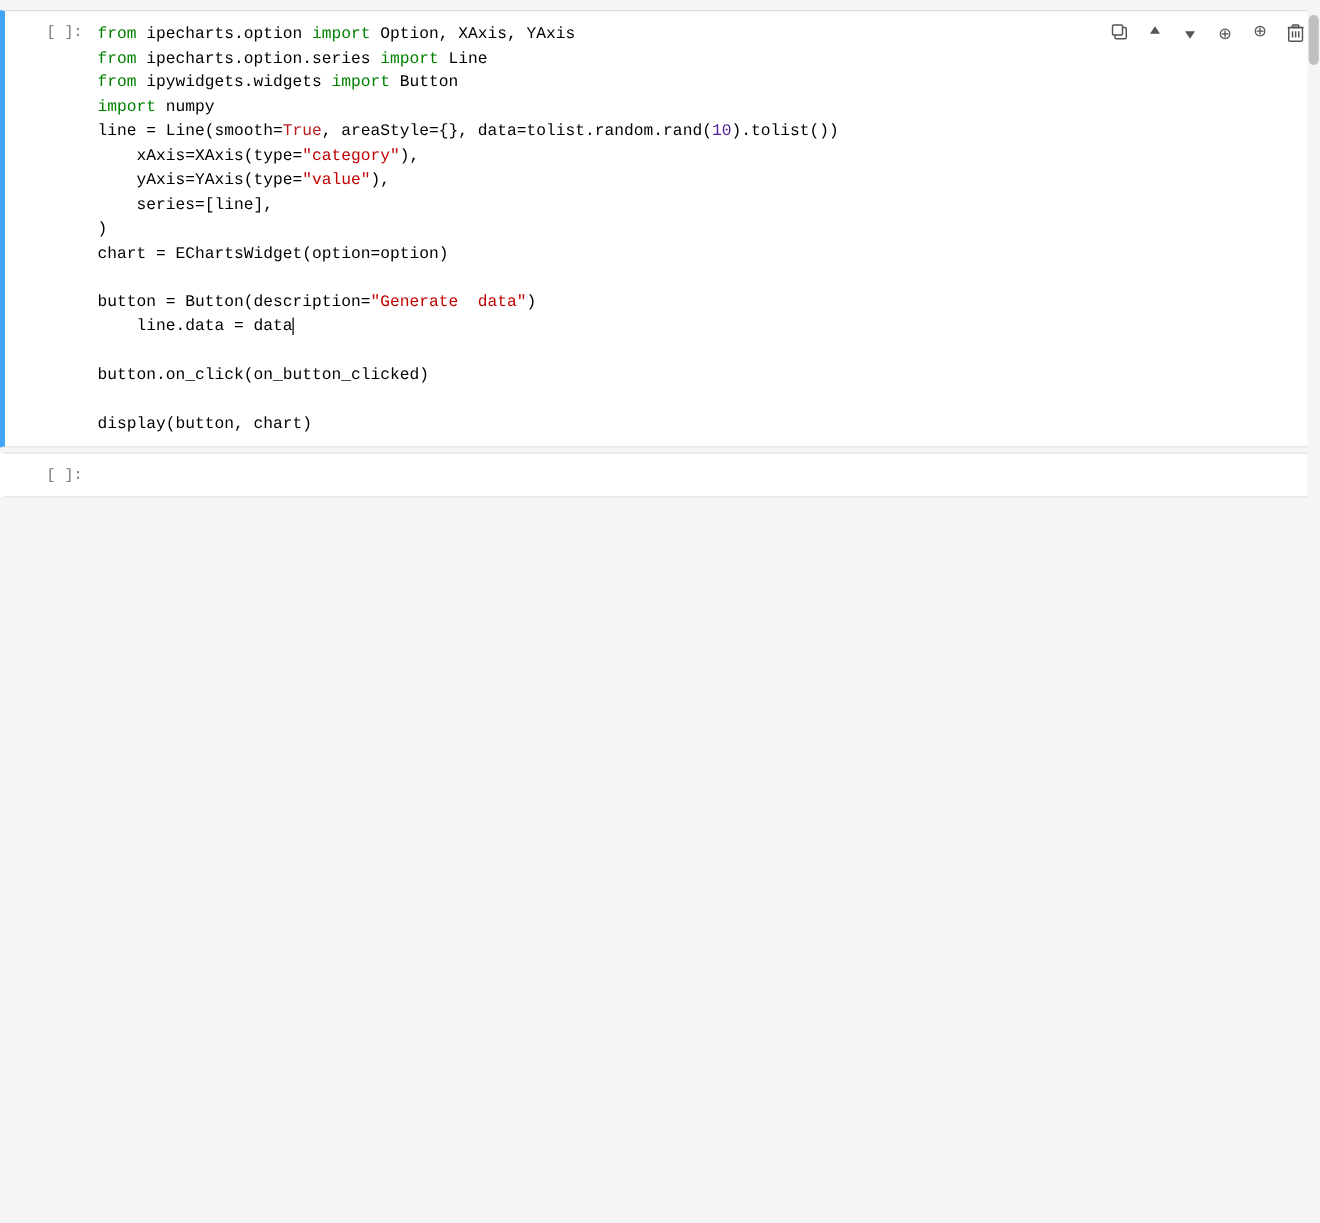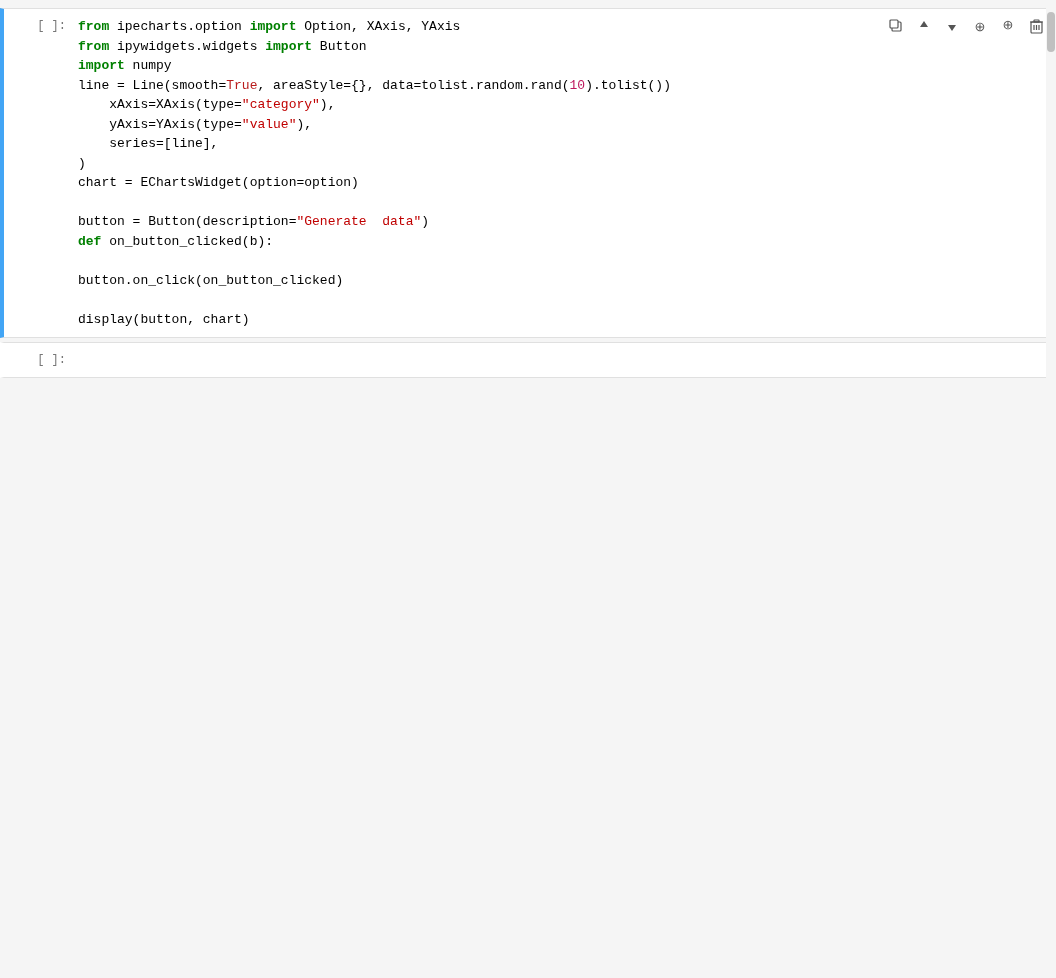--- a/index.html
+++ b/index.html
@@ -81,23 +81,23 @@
       height: 22px;
     }
 
     .code-line {
       line-height: 1.5;
       white-space: pre;
       display: block;
     }
 
     
-    .kw { color: #008000; font-weight: bold; }
+    .kw { color: #008000; font-weight: normal; }
     .str { color: #c00000; } 
-    .num { color: #be185d; }
+    .num { color: #4c1d95; }
     .param-val { color: #b91c1c; }
     .plain { color: #000000; margin-top: 32px; }
 
     .empty-cell-content {
       min-height: 24px;
     }
 
     .scrollbar-container {
       position: absolute;
       right: 0;
@@ -134,20 +134,21 @@
 <body>
 
 <div class="notebook-container">
 
   <div class="cell cell-active" style="margin-top: 8px;">
     <div class="cell-prompt">[ ]:</div>
     <div class="cell-content">
 
       <span class="code-line"><span class="kw">from</span><span class="plain"> ipecharts.option </span><span class="kw">import</span><span class="plain"> Option, XAxis, YAxis</span></span>
 
+      <span class="code-line"><span class="kw">from</span><span class="plain"> ipecharts.option.series </span><span class="kw">import</span><span class="plain"> Line</span></span>
 
       <span class="code-line"><span class="kw">from</span><span class="plain"> ipywidgets.widgets </span><span class="kw">import</span><span class="plain"> Button</span></span>
 
       <span class="code-line"><span class="kw">import</span><span class="plain"> numpy</span></span>
 
       <span class="code-line"><span class="plain">line = Line(smooth=</span><span class="param-val">True</span><span class="plain">, areaStyle={}, data=tolist.random.rand(</span><span class="num">10</span><span class="plain">).tolist())</span></span>
 
 
       <span class="code-line"><span class="plain">    xAxis=XAxis(type=</span><span class="str">"category"</span><span class="plain">),</span></span>
 
@@ -156,23 +157,23 @@
       <span class="code-line"><span class="plain">    series=[line],</span></span>
 
       <span class="code-line"><span class="plain">)</span></span>
 
       <span class="code-line"><span class="plain">chart = EChartsWidget(option=option)</span></span>
 
       <span class="code-line"><span class="plain">&nbsp;</span></span>
 
       <span class="code-line"><span class="plain">button = Button(description=</span><span class="str">"Generate  data"</span><span class="plain">)</span></span>
 
-      <span class="code-line"><span class="kw">def</span><span class="plain"> on_button_clicked(b):</span></span>
-
-
+
+
+      <span class="code-line"><span class="plain">    line.data = data</span><span class="cursor"></span></span>
 
       <span class="code-line"><span class="plain">&nbsp;</span></span>
 
       <span class="code-line"><span class="plain">button.on_click(on_button_clicked)</span></span>
 
       <span class="code-line"><span class="plain">&nbsp;</span></span>
 
       <span class="code-line"><span class="plain">display(button, chart)</span></span>
     </div>
     <div class="cell-toolbar">

